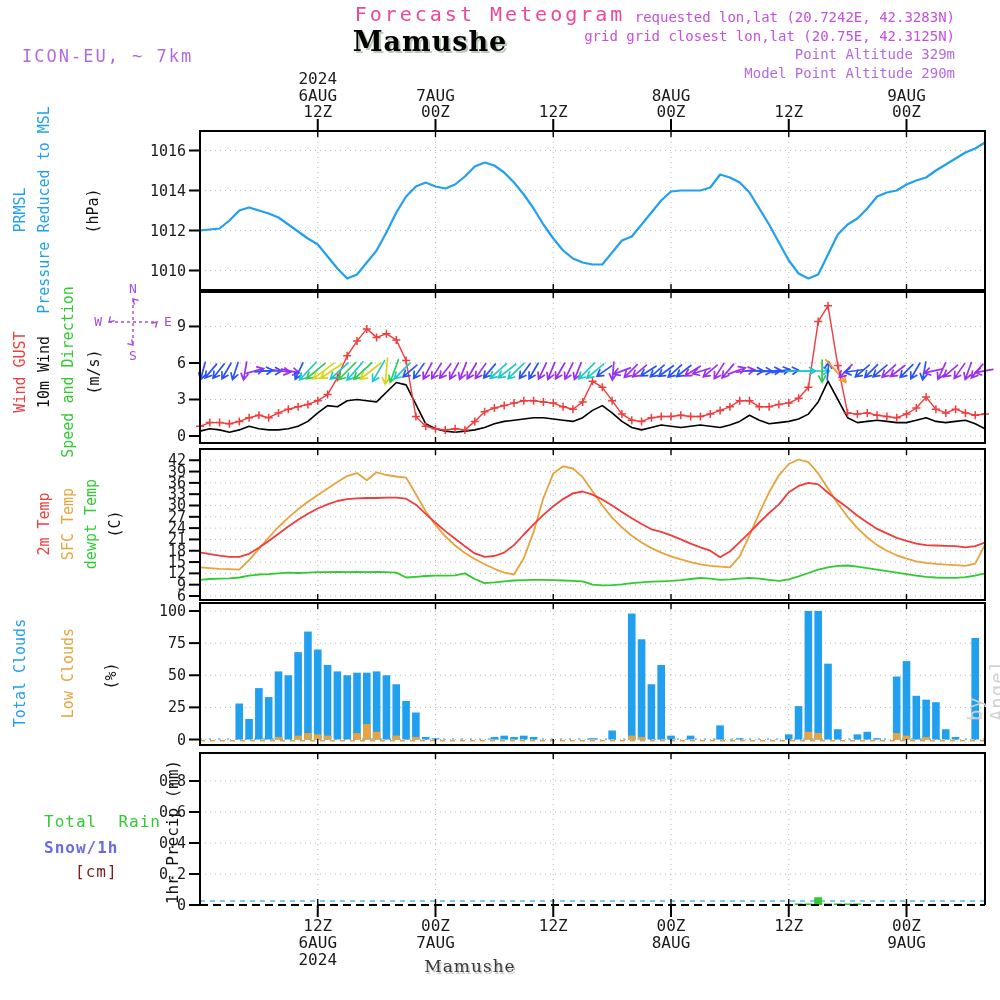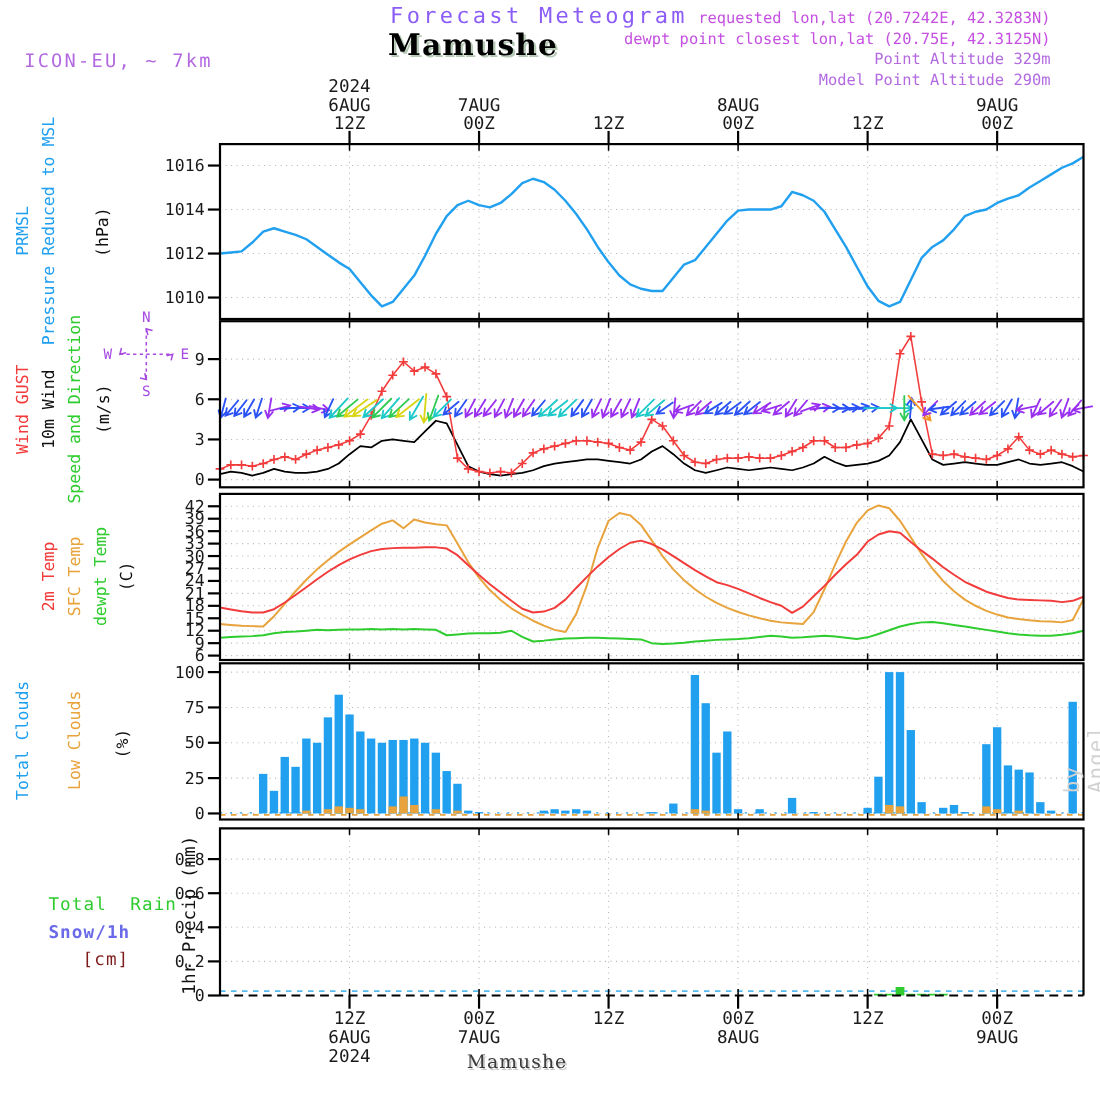--- a/index.html
+++ b/index.html
@@ -9,21 +9,21 @@
   .grid{stroke:#b9b9b9;stroke-width:1;stroke-dasharray:1 4;}
   .frame{fill:none;stroke:#000;stroke-width:2;}
   .tick{stroke:#000;stroke-width:2;}
   .stub{stroke:#000;stroke-width:1.4;}
   .ylab{font:15px "DejaVu Sans Mono",monospace;fill:#1a1a1a;}
   .tlab{font:16px "DejaVu Sans Mono",monospace;fill:#1a1a1a;}
   .clab{font:13px "DejaVu Sans Mono",monospace;fill:#a64ae0;}
   .vlab{position:absolute;transform:translate(-50%,-50%) rotate(-90deg);white-space:nowrap;
     font:15px "DejaVu Sans Mono",monospace;}
   .hlab{position:absolute;font:16px "DejaVu Sans Mono",monospace;white-space:pre;letter-spacing:1px;}
-  .t1{position:absolute;left:490px;top:2px;transform:translateX(-50%);color:#8b5cf6;
+  .t1{position:absolute;left:490px;top:2px;transform:translateX(-50%);color:#ec4899;
     font:20px "DejaVu Sans Mono",monospace;letter-spacing:3px;}
   .t2{position:absolute;left:430px;top:26px;transform:translateX(-50%);
     font:bold 27px "DejaVu Serif",serif;color:#000;letter-spacing:1px;text-shadow:2px 2px 0 #b5c9b5;}
   .modeltag{position:absolute;left:22px;top:46px;color:#b36ae1;
     font:17px "DejaVu Sans Mono",monospace;letter-spacing:2px;}
   .meta{position:absolute;right:45px;top:8px;text-align:right;
     font:14px "DejaVu Sans Mono",monospace;line-height:18.5px;margin-left:12px;}
   .meta .m1{color:#c44fe0;}
   .meta .m2{color:#b36ae1;}
   .footer{position:absolute;left:470px;top:956px;transform:translateX(-50%);
@@ -645,21 +645,21 @@
         <text x="164" y="326" class="clab" text-anchor="start">E</text>
       </g>
     </svg>
 
   <div class="t1">Forecast Meteogram</div>
   <div class="t2">Mamushe</div>
   <div class="modeltag">ICON-EU, ~ 7km</div>
 
   <div class="meta">
     <div class="m1">requested lon,lat (20.7242E, 42.3283N)</div>
-    <div class="m1">dewpt point closest lon,lat (20.75E, 42.3125N)</div>
+    <div class="m1">grid grid closest lon,lat (20.75E, 42.3125N)</div>
     <div class="m2">Point Altitude 329m</div>
     <div class="m2">Model Point Altitude 290m</div>
   </div>
 
   <div class="vlab" style="left:20px;top:210px;color:#21a0f0;">PRMSL</div>
   <div class="vlab" style="left:44px;top:210px;color:#21a0f0;">Pressure Reduced to MSL</div>
   <div class="vlab" style="left:93px;top:211px;color:#111;">(hPa)</div>
 
   <div class="vlab" style="left:20px;top:372px;color:#f23b3b;">Wind GUST</div>
   <div class="vlab" style="left:44px;top:372px;color:#111;">10m Wind</div>

